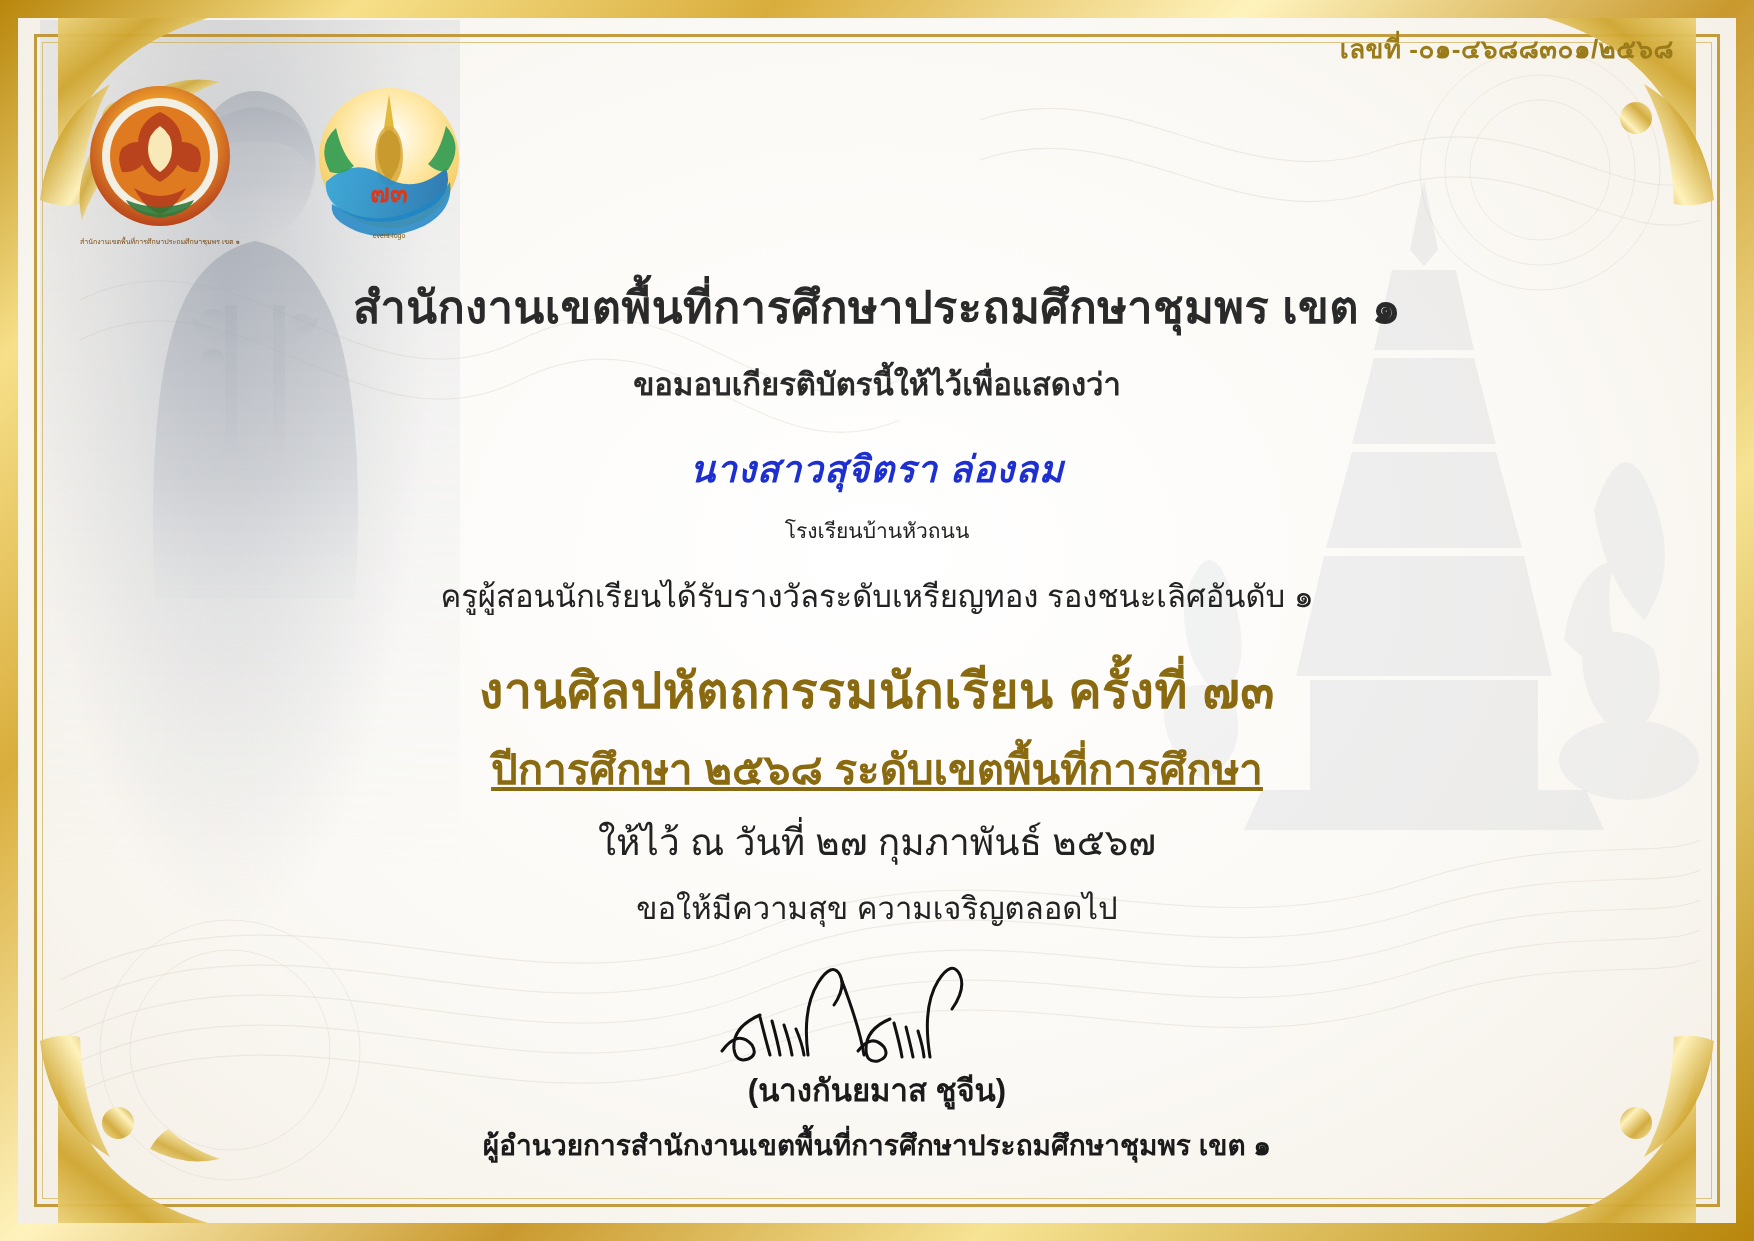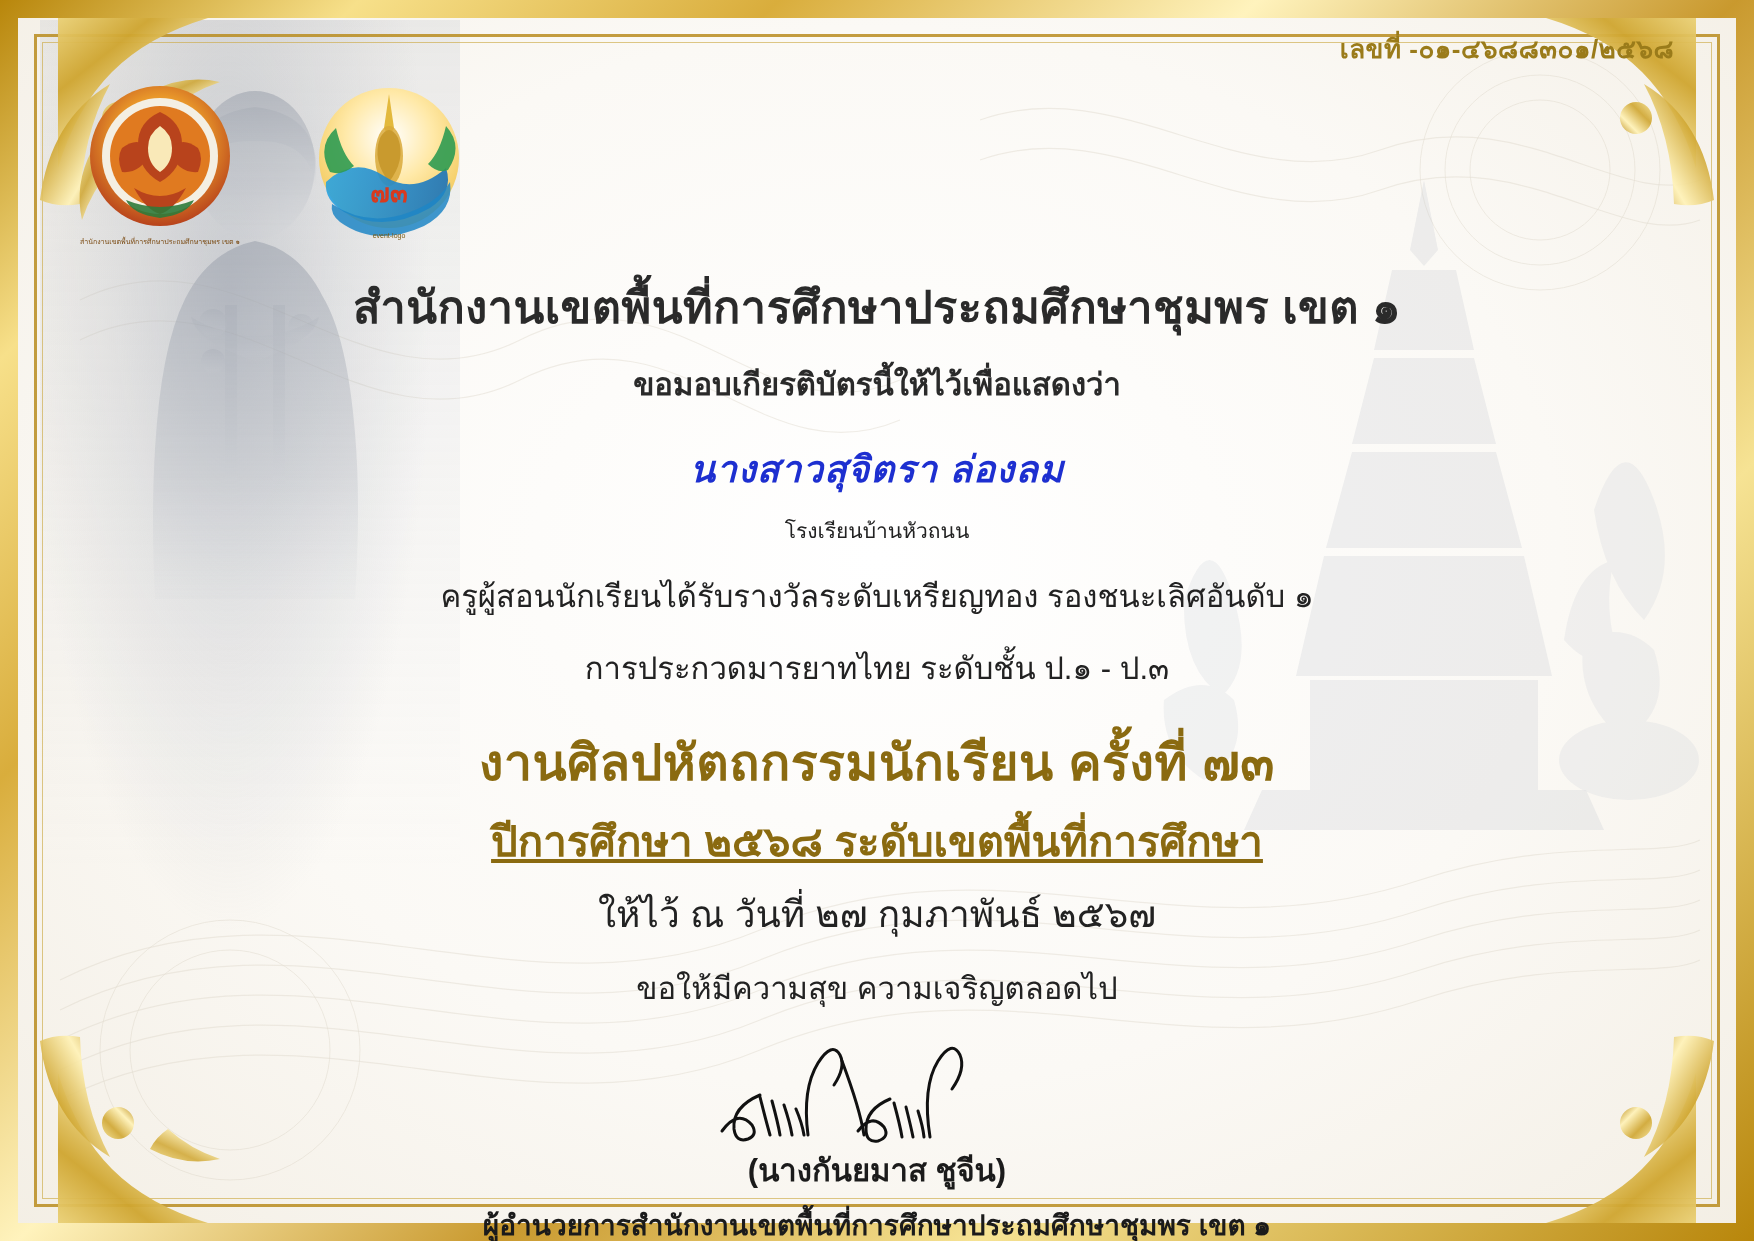--- a/index.html
+++ b/index.html
@@ -167,21 +167,21 @@
     font-weight: 700;
     color: #8a6a10;
     text-decoration: underline;
   }
   .given-date {
     margin-top: 10px;
     font-size: 37px;
     color: #222;
   }
   .blessing {
-    margin-top: 20px;
+    margin-top: 12px;
     font-size: 31px;
     color: #222;
   }
 
   .signature-block {
     margin-top: 26px;
     display: flex;
     flex-direction: column;
     align-items: center;
   }
@@ -380,21 +380,20 @@
         <text x="105" y="160" text-anchor="middle" font-size="7" fill="#7a5a12">event-logo</text>
       </svg>
 
     </div>
 
     <div class="org-title">สำนักงานเขตพื้นที่การศึกษาประถมศึกษาชุมพร เขต ๑</div>
     <div class="subtitle">ขอมอบเกียรติบัตรนี้ให้ไว้เพื่อแสดงว่า</div>
     <div class="recipient">นางสาวสุจิตรา  ล่องลม</div>
     <div class="school">โรงเรียนบ้านหัวถนน</div>
     <div class="award-line">ครูผู้สอนนักเรียนได้รับรางวัลระดับเหรียญทอง รองชนะเลิศอันดับ ๑</div>
-    <div class="category-line">การประกวดมารยาทไทย ระดับชั้น ป.๑ - ป.๓</div>
     <div class="event-title">งานศิลปหัตถกรรมนักเรียน ครั้งที่ ๗๓</div>
     <div class="event-year">ปีการศึกษา ๒๕๖๘ ระดับเขตพื้นที่การศึกษา</div>
     <div class="given-date">ให้ไว้ ณ วันที่  ๒๗ กุมภาพันธ์ ๒๕๖๗</div>
     <div class="blessing">ขอให้มีความสุข ความเจริญตลอดไป</div>
 
     <div class="signature-block">
       <svg class="signature-mark" viewBox="0 0 430 110">
         <g fill="none" stroke="#111" stroke-width="3" stroke-linecap="round" stroke-linejoin="round">
           <path d="M60 92 q16 -22 30 -6 q6 10 -4 14 q-12 4 -14 -10 q-2 -22 26 -34"></path>
           <path d="M98 58 q6 24 10 38 M110 62 q6 22 8 34 M122 66 q6 18 8 30 M134 70 q6 14 8 26"></path>

